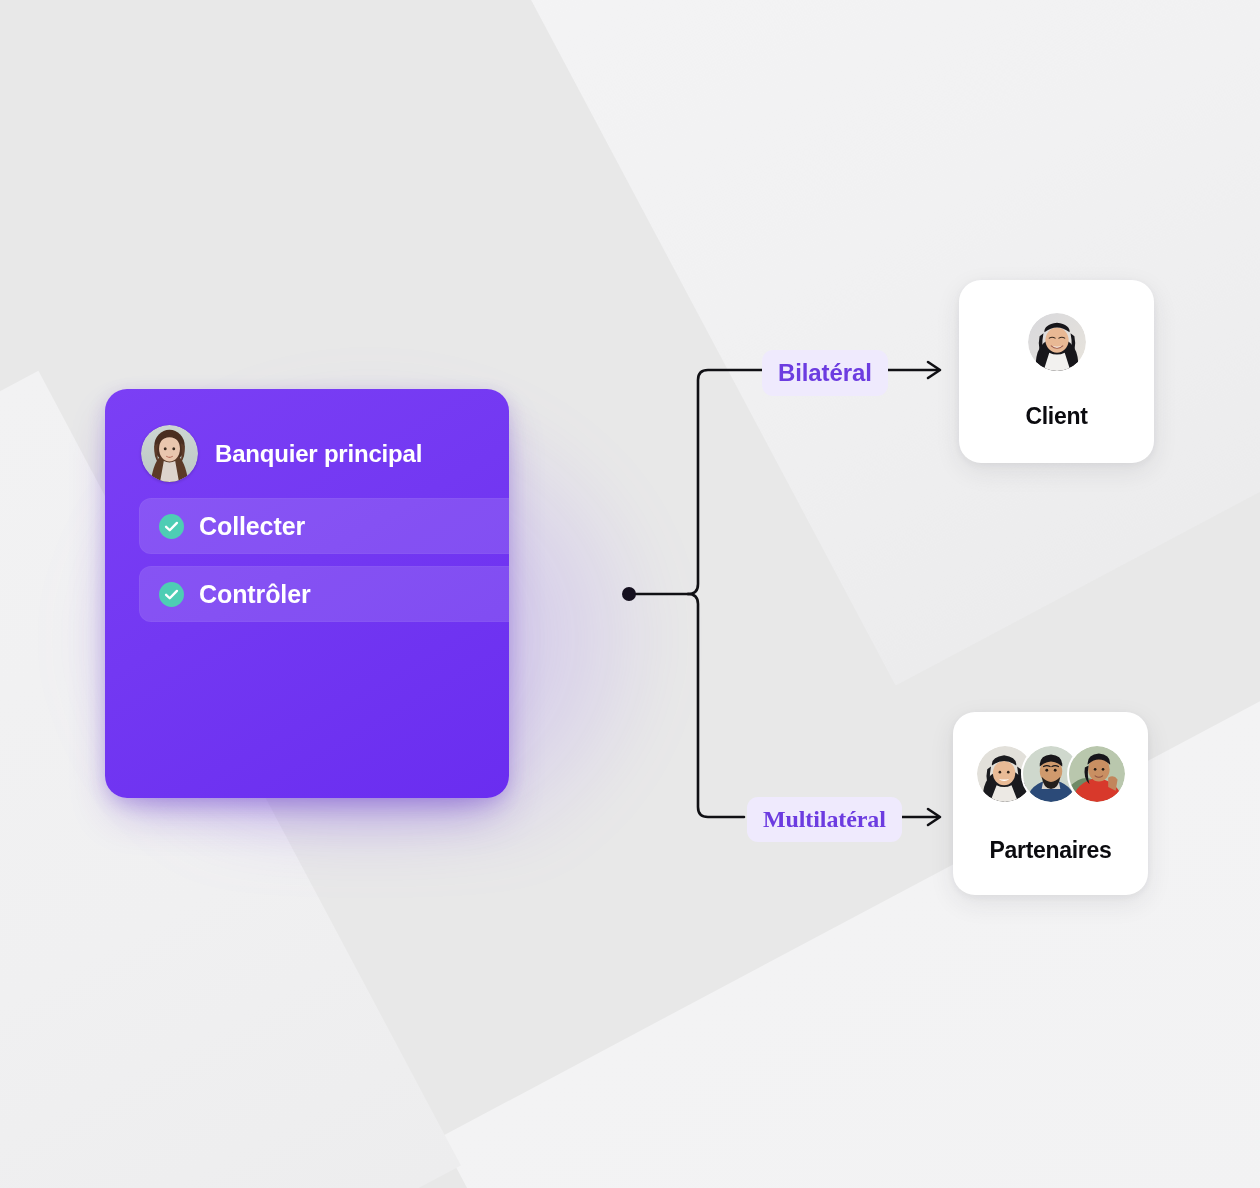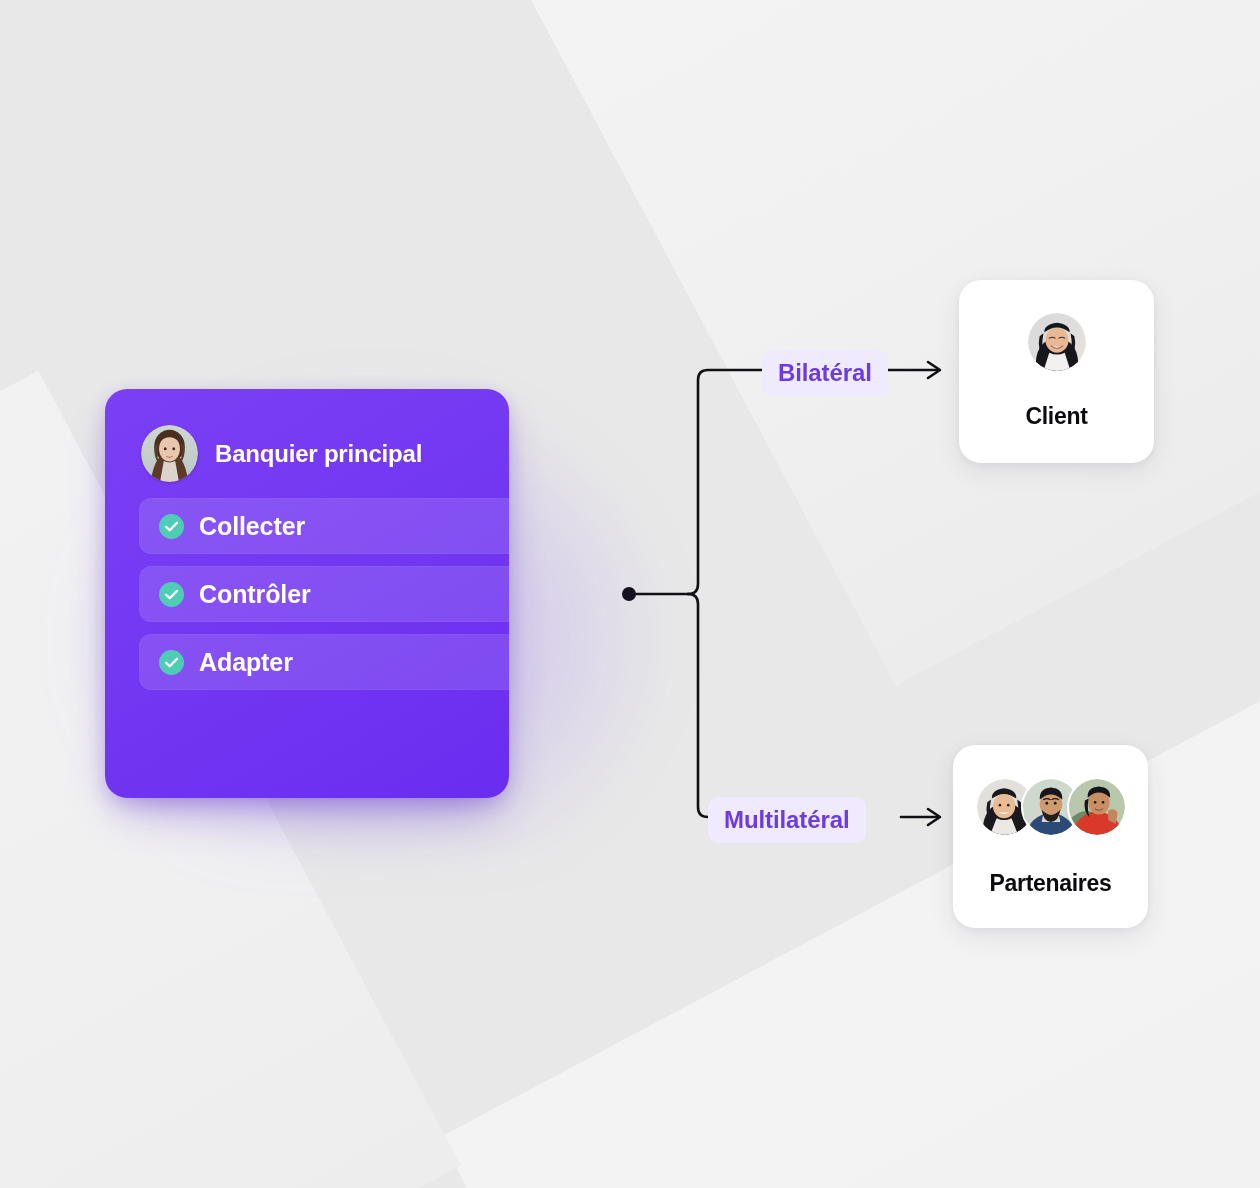--- a/index.html
+++ b/index.html
@@ -158,40 +158,40 @@
     background: #efeafd;
     color: #6c3ce0;
     font-size: 24px;
     font-weight: bold;
     border-radius: 11px;
     padding: 9px 16px;
     letter-spacing: -0.1px;
     white-space: nowrap;
   }
   .branch-label.bilateral   { left: 762px; top: 350px; }
-  .branch-label.multilateral{ left: 708px; top: 797px; }
+  .branch-label.multilateral{ left: 747px; top: 797px; font-family: Liberation Serif, serif; }
 
   
   .node-card {
     position: absolute;
     background: #ffffff;
     border-radius: 22px;
     box-shadow: 0 8px 26px rgba(40,40,60,0.09),
                 0 2px 7px rgba(40,40,60,0.05);
     display: flex;
     flex-direction: column;
     align-items: center;
     justify-content: center;
   }
   .node-card.client {
     left: 959px; top: 280px;
     width: 195px; height: 183px;
   }
   .node-card.partners {
-    left: 953px; top: 745px;
+    left: 953px; top: 712px;
     width: 195px; height: 183px;
   }
   .node-label {
     color: #0b0b0f;
     font-size: 23px;
     font-weight: bold;
     letter-spacing: -0.3px;
     margin-top: 32px;
   }
   .node-avatar {
@@ -293,27 +293,20 @@
 
       <div class="task-item">
         <svg class="check-icon" viewBox="0 0 24 24" xmlns="http://www.w3.org/2000/svg">
           <circle cx="12" cy="12" r="12" fill="#4ecdb4"></circle>
           <path d="M6.8 12.3 L10.3 15.6 L17.2 8.6" fill="none" stroke="#ffffff" stroke-width="2.3" stroke-linecap="round" stroke-linejoin="round"></path>
         </svg>
         <span class="task-label">Contrôler</span>
       </div>
 
 
-      <div class="task-item">
-        <svg class="check-icon" viewBox="0 0 24 24" xmlns="http://www.w3.org/2000/svg">
-          <circle cx="12" cy="12" r="12" fill="#4ecdb4"></circle>
-          <path d="M6.8 12.3 L10.3 15.6 L17.2 8.6" fill="none" stroke="#ffffff" stroke-width="2.3" stroke-linecap="round" stroke-linejoin="round"></path>
-        </svg>
-        <span class="task-label">Adapter</span>
-      </div>
 
     </div>
   </div>
 
   <div class="branch-label bilateral">Bilatéral</div>
   <div class="branch-label multilateral">Multilatéral</div>
 
   <div class="node-card client">
     <div class="node-avatar">
       <svg class="ph" viewBox="0 0 60 60" xmlns="http://www.w3.org/2000/svg">

